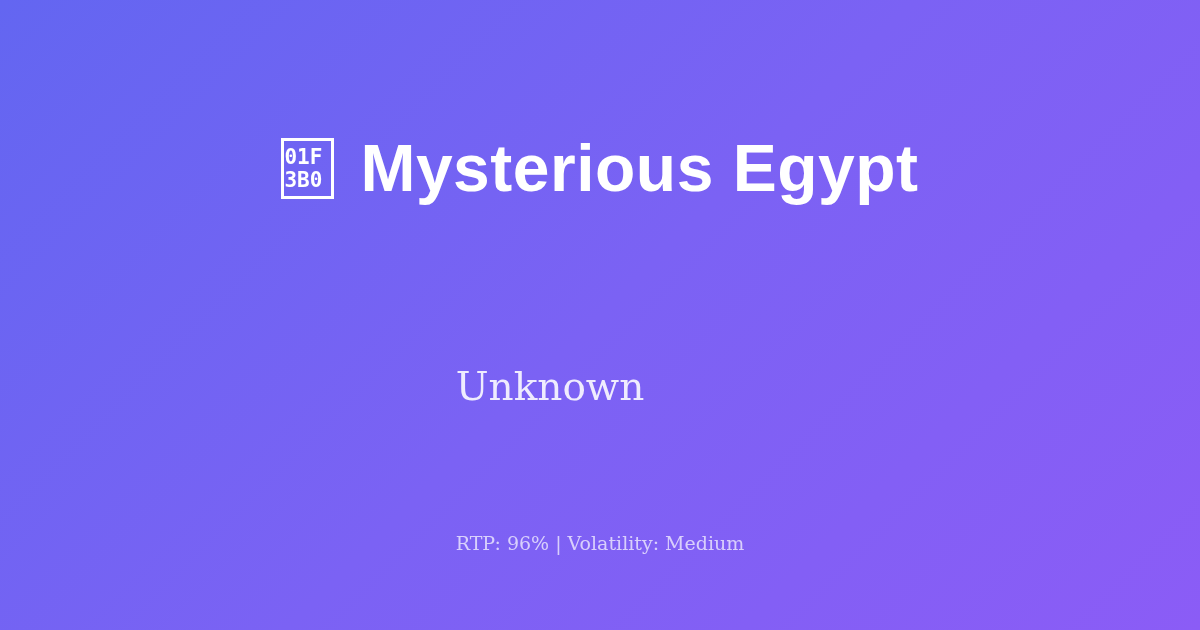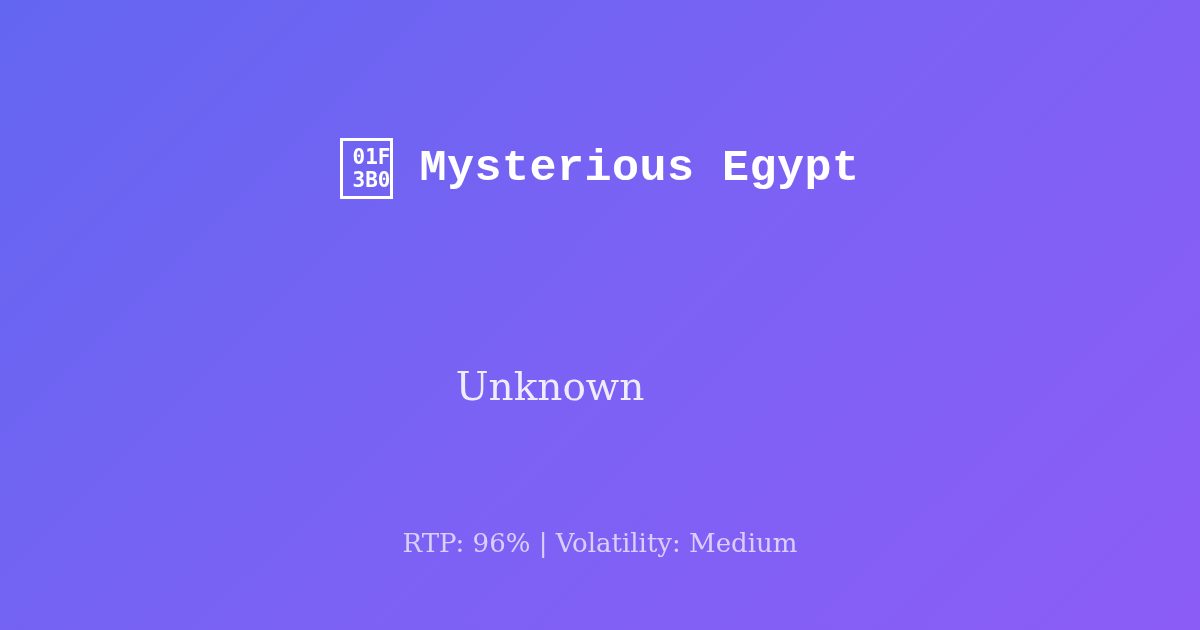--- a/index.html
+++ b/index.html
@@ -38,34 +38,34 @@
     display: flex;
     flex-direction: row;
     align-items: center;
     justify-content: center;
     gap: 26px;
     padding: 0 40px;
     box-sizing: border-box;
   }
 
   .title-text {
-    font-family: Liberation Mono, monospace;
+    font-family: Liberation Sans, sans-serif;
     font-weight: 700;
-    font-size: 45px;
+    font-size: 66px;
     line-height: 1;
     color: #ffffff;
     letter-spacing: 0.5px;
     white-space: nowrap;
   }
 
   
   .tofu-glyph {
     display: inline-flex;
     flex-direction: column;
-    align-items: flex-end;
+    align-items: flex-start;
     justify-content: center;
     box-sizing: border-box;
     width: 53px;
     height: 61px;
     border: 3px solid #ffffff;
     font-family: "DejaVu Sans Mono", "Liberation Mono", monospace;
     font-weight: 700;
     font-size: 21px;
     line-height: 23px;
     color: #ffffff;
@@ -97,21 +97,21 @@
 
   
   .footer-meta {
     position: absolute;
     top: 527px;
     left: 0;
     width: 1200px;
     text-align: center;
     font-family: "DejaVu Serif", "Liberation Serif", serif;
     font-weight: 400;
-    font-size: 26px;
+    font-size: 19px;
     line-height: 32px;
     color: rgba(255, 255, 255, 0.70);
     white-space: nowrap;
   }
 </style>
 </head>
 <body>
 
 <div class="og-card">
 

